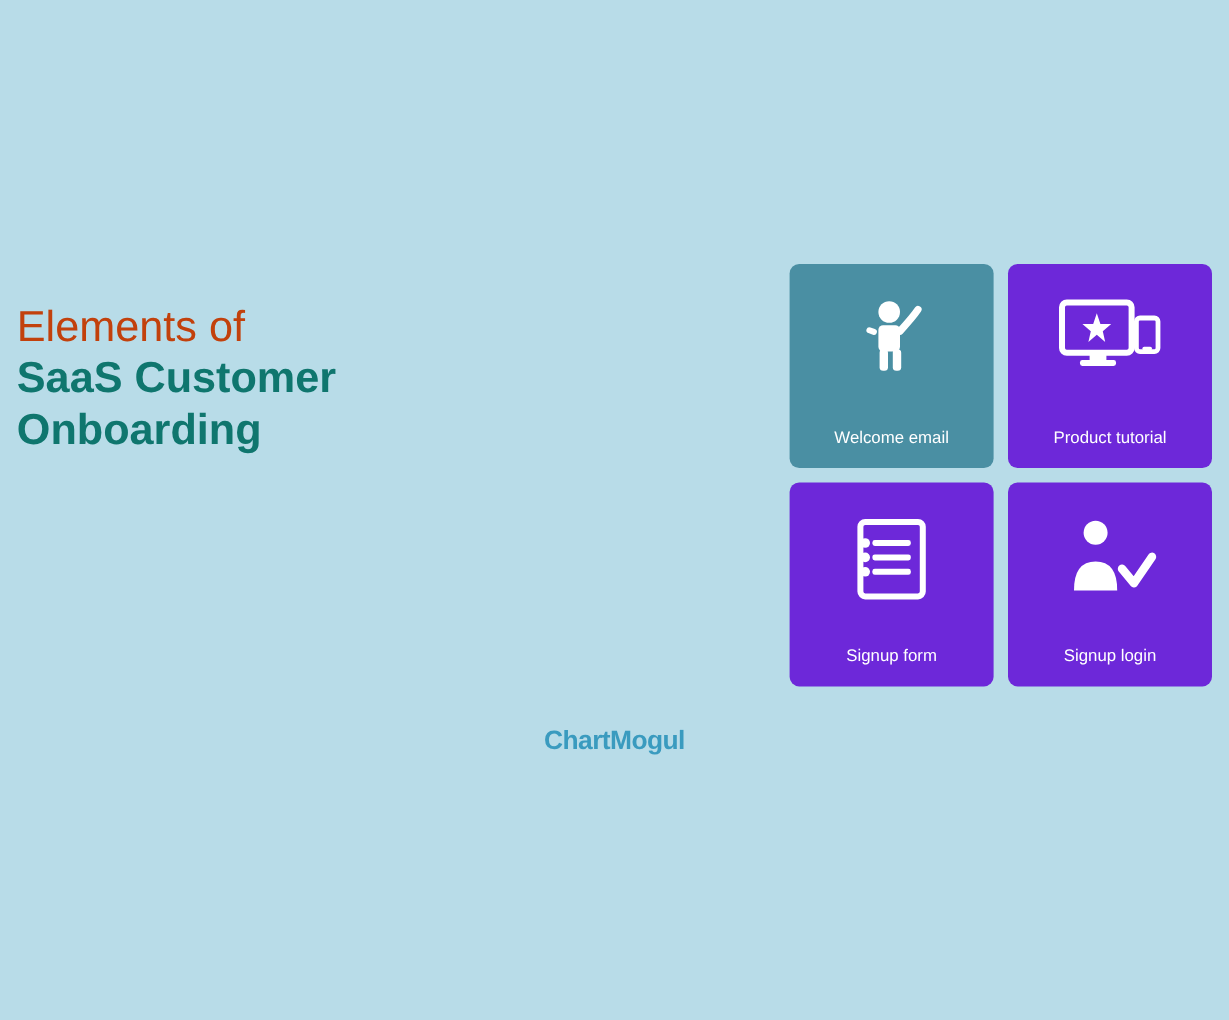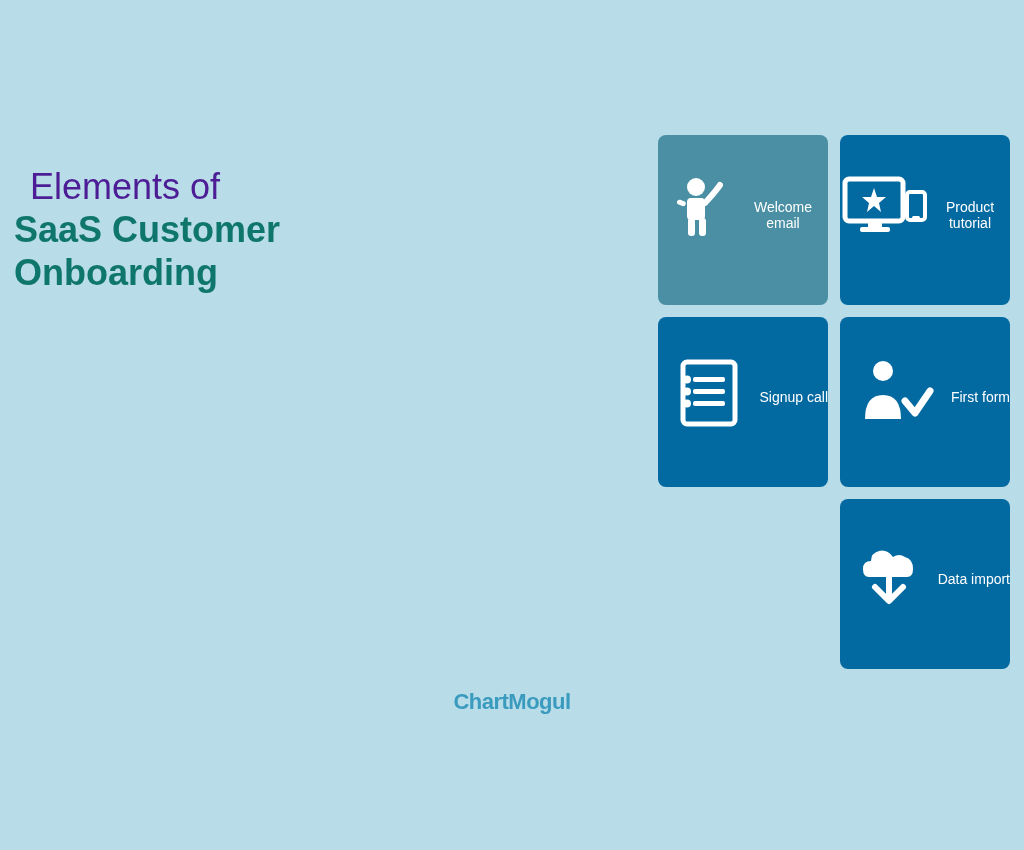--- a/index.html
+++ b/index.html
@@ -26,23 +26,22 @@
       display: flex;
       flex-direction: column;
       justify-content: flex-start;
       width: 280px;
       padding-top: 30px;
       flex-shrink: 0;
     }
     .title-normal {
       font-size: 36px;
       font-weight: 400;
-      color: #4c1d95;
+      color: #c2410c;
       line-height: 1.2;
-      margin-left: 16px;
     }
     .title-bold {
       font-size: 36px;
       font-weight: 900;
       color: #0f766e;
       line-height: 1.2;
       display: block;
     }
     .grid-section {
       display: flex;
@@ -58,32 +57,32 @@
     }
     .grid-row.row1 {
       justify-content: flex-end;
       padding-right: 0;
     }
     .card {
       width: 170px;
       height: 170px;
       border-radius: 8px;
       display: flex;
-      flex-direction: row;
+      flex-direction: column;
       align-items: center;
       justify-content: flex-end;
       padding-bottom: 18px;
       position: relative;
       flex-shrink: 0;
     }
     .card-dark {
       background-color: #4a8fa3;
     }
     .card-light {
-      background-color: #0369a1;
+      background-color: #6d28d9;
     }
     .card-label {
       color: white;
       font-size: 14px;
       font-weight: 500;
       text-align: center;
       margin-top: 8px;
     }
     .card-icon {
       color: white;
@@ -183,56 +182,44 @@
 
             <rect x="20" y="20" width="32" height="5" rx="2" fill="white"></rect>
             <rect x="20" y="32" width="32" height="5" rx="2" fill="white"></rect>
             <rect x="20" y="44" width="32" height="5" rx="2" fill="white"></rect>
 
             <circle cx="14" cy="22.5" r="4" fill="white"></circle>
             <circle cx="14" cy="34.5" r="4" fill="white"></circle>
             <circle cx="14" cy="46.5" r="4" fill="white"></circle>
           </svg>
         </div>
-        <span class="card-label">Signup call</span>
+        <span class="card-label">Signup form</span>
       </div>
 
 
       <div class="card card-light">
         <div class="card-icon">
           <svg width="80" height="72" viewBox="0 0 80 72">
 
             <circle cx="28" cy="14" r="10" fill="white"></circle>
             <path d="M10 62 Q10 38 28 38 Q46 38 46 62" fill="white"></path>
 
             <path d="M50 44 L60 56 L75 34" stroke="white" stroke-width="7" stroke-linecap="round" stroke-linejoin="round" fill="none"></path>
           </svg>
         </div>
-        <span class="card-label">First form</span>
+        <span class="card-label">Signup login</span>
       </div>
 
     </div>
 
     <div class="grid-row row3">
 
 
 
 
-      <div class="card card-light">
-        <div class="card-icon">
-          <svg width="80" height="72" viewBox="0 0 80 72">
-
-            <path d="M20 38 Q14 38 14 30 Q14 22 22 22 Q22 14 30 12 Q38 10 44 18 Q50 14 56 18 Q64 20 64 30 Q64 38 58 38 Z" fill="white"></path>
-
-            <line x1="40" y1="38" x2="40" y2="58" stroke="white" stroke-width="6" stroke-linecap="round"></line>
-            <path d="M26 48 L40 62 L54 48" stroke="white" stroke-width="6" stroke-linecap="round" stroke-linejoin="round" fill="none"></path>
-          </svg>
-        </div>
-        <span class="card-label">Data import</span>
-      </div>
     </div>
   </div>
 </div>
 
 <div class="brand-section">
   <span class="brand-name">
     <span>Chart</span><span style="color:#3a9bbf">Mogul</span>
   </span>
 </div>
 

